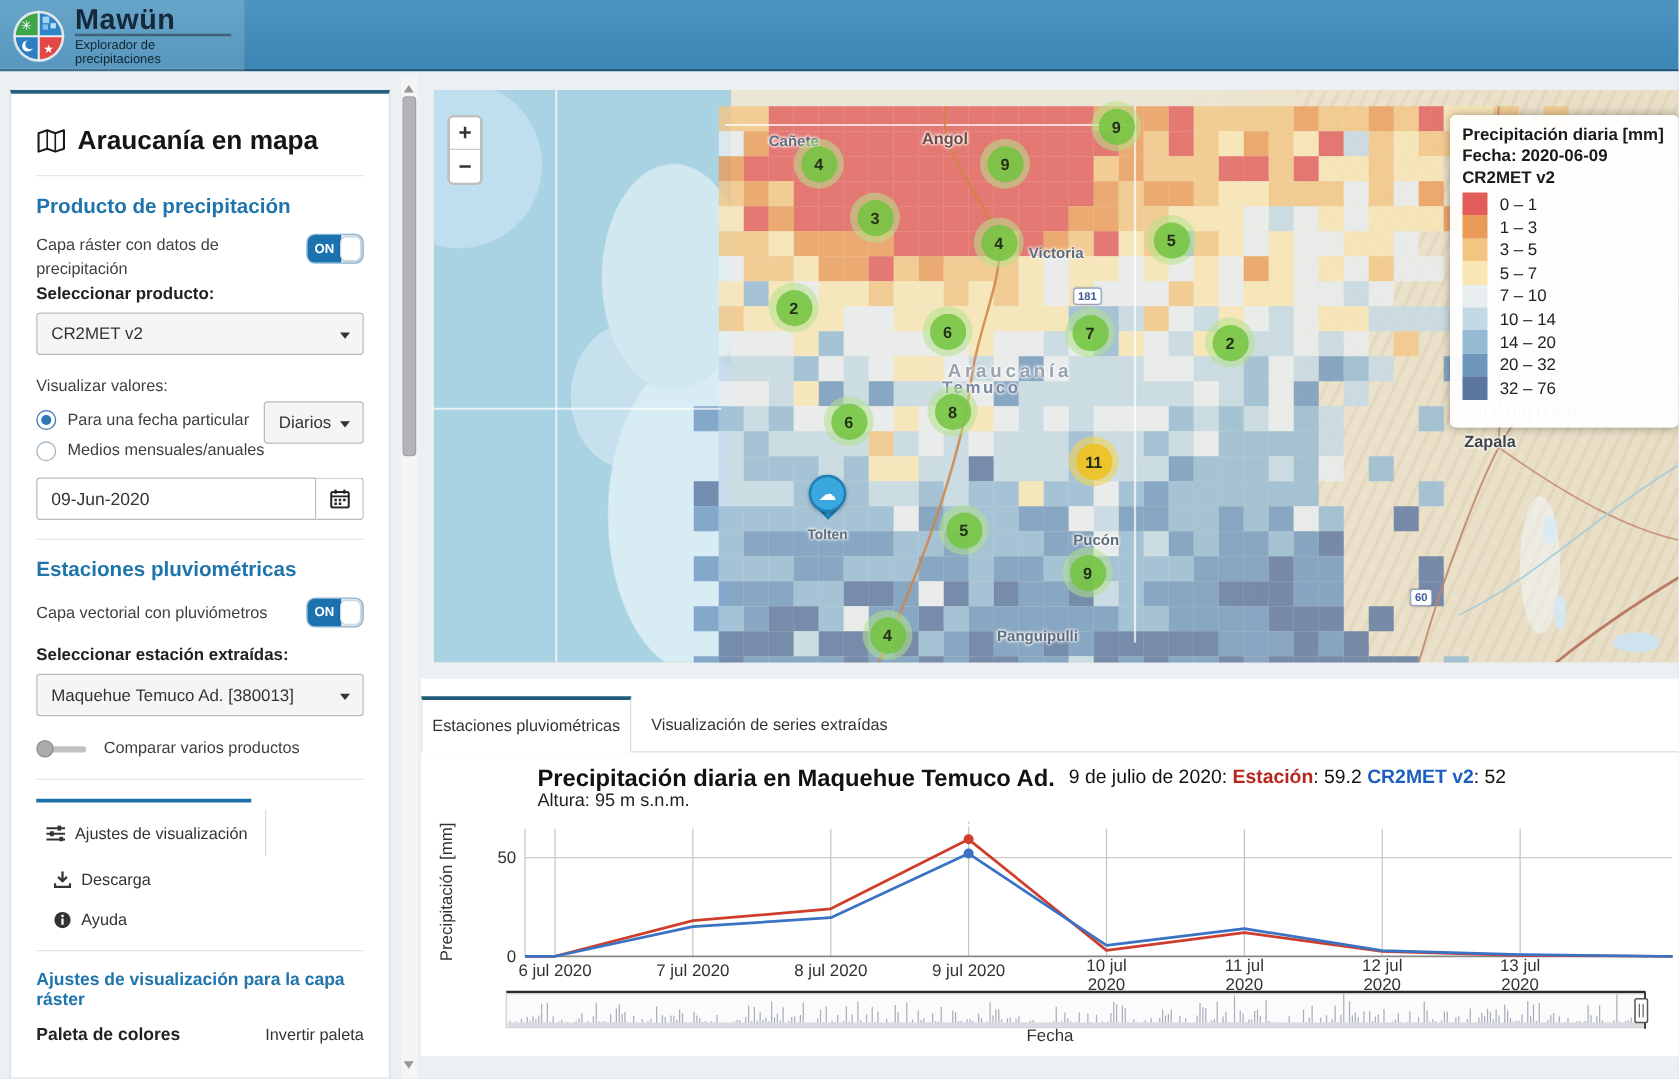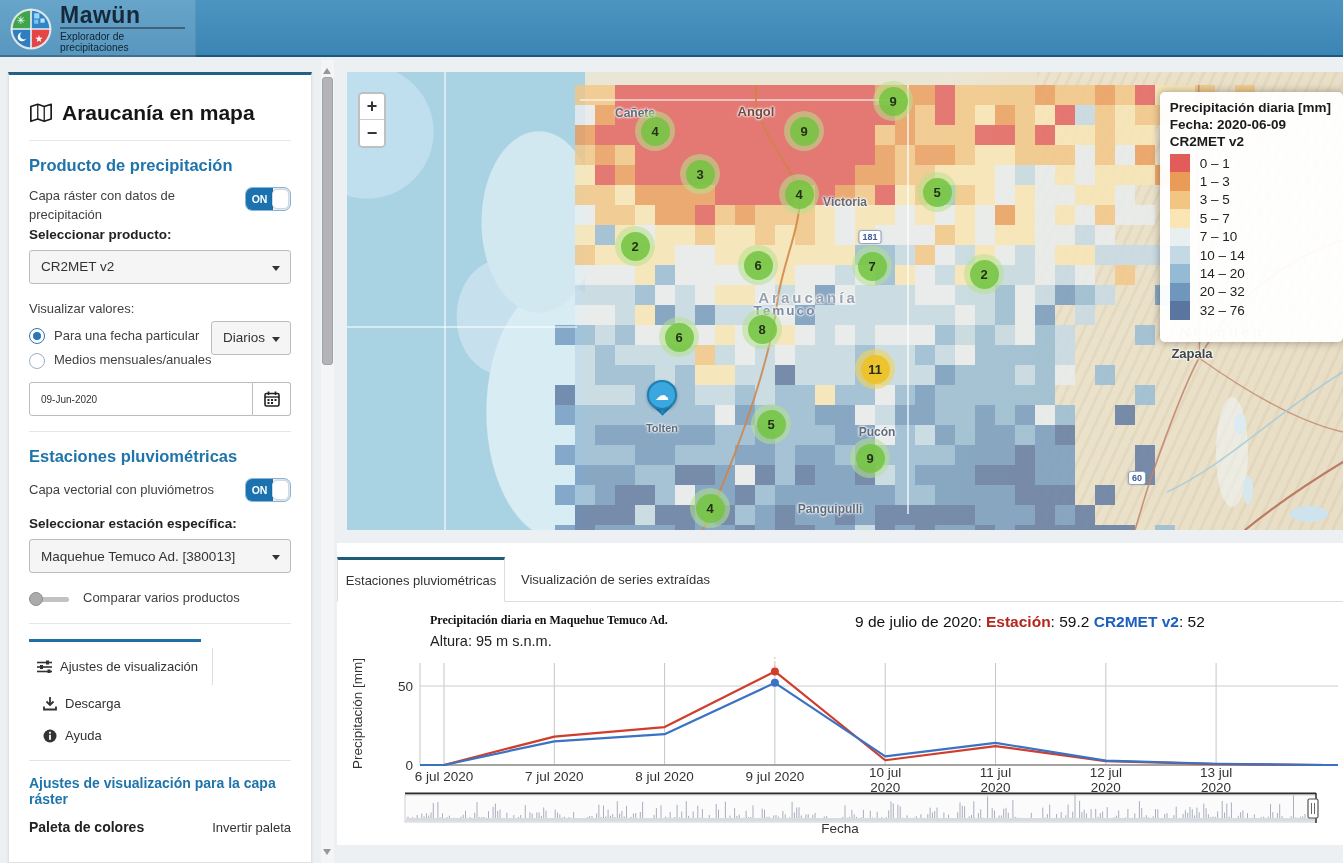--- a/index.html
+++ b/index.html
@@ -27,21 +27,21 @@
   .sel:after{content:"";position:absolute;right:10px;top:15px;border:4px solid transparent;border-top:5px solid #333;}
   .switch{width:46px;height:24px;border:1px solid #8ab6d9;border-radius:7px;background:#fff;position:relative;flex:none;box-shadow:inset 0 0 2px rgba(0,0,0,.15);}
   .switch .on{position:absolute;left:0;top:0;width:27px;height:22px;background:#1b72ae;border-radius:6px 0 0 6px;color:#fff;font-size:10.5px;font-weight:700;line-height:22px;text-align:center;}
   .switch .knob{position:absolute;right:1px;top:1px;width:17px;height:20px;background:#fff;border:1px solid #c9dcea;border-radius:5px;box-shadow:0 0 2px rgba(0,0,0,.25);}
   .radio-row{display:flex;align-items:center;gap:9px;margin:4px 0 6px;}
   .radio{width:16px;height:16px;border-radius:50%;border:1px solid #9ab0c2;background:#fff;position:relative;flex:none;}
   .radio.checked{border-color:#2e75b6;}
   .radio.checked:after{content:"";position:absolute;inset:3px;border-radius:50%;background:#2e75b6;}
   .freq-sel{position:absolute;right:0;top:-6px;width:80px;}
   .dategrp{display:flex;margin-top:12px;}
-  .datein{flex:1;height:34px;border:1px solid #bcbcbc;border-radius:3px 0 0 3px;background:#fff;display:flex;align-items:center;padding-left:11px;font-size:10px;color:#333;}
+  .datein{flex:1;height:34px;border:1px solid #bcbcbc;border-radius:3px 0 0 3px;background:#fff;display:flex;align-items:center;padding-left:11px;font-size:14px;color:#333;}
   .dateaddon{width:38px;height:34px;border:1px solid #bcbcbc;border-left:none;border-radius:0 3px 3px 0;background:#fff;display:flex;align-items:center;justify-content:center;}
   .cmp-row{display:flex;align-items:center;gap:12px;margin:16px 0 4px;}
   .cmp-ico{position:relative;width:42px;height:14px;flex:none;}
   .cmp-ico .track{position:absolute;left:6px;top:5px;width:34px;height:5px;border-radius:3px;background:#c2c2c2;}
   .cmp-ico .kn{position:absolute;left:0;top:0;width:14px;height:14px;border-radius:50%;background:#ababab;border:1px solid #8d8d8d;}
   .hr-blue{width:172px;height:3px;background:#1f6fa8;margin-top:7px;}
   .stabs{display:flex;flex-wrap:wrap;margin-top:6px;font-size:13px;color:#333;border-bottom:1px solid #e3e3e3;padding-bottom:6px;}
   .stab{display:flex;align-items:center;gap:8px;padding:11px 14px;}
   .stab.first{padding-left:8px;border-right:1px solid #ddd;}
   .stab.wide{flex-basis:100%;padding-top:6px;}
@@ -96,21 +96,21 @@
   .ll{font-size:13.5px;color:#222;margin-left:10px;white-space:nowrap;}
   .attr{position:absolute;right:0;bottom:0;background:rgba(255,255,255,.8);font-size:11px;line-height:15px;color:#333;padding:0 5px 1px;white-space:nowrap;z-index:30;}
   .attr .lk{color:#0078A8;}
 
   
   .panel{position:absolute;left:337px;top:543px;width:1006px;height:302px;background:#fff;z-index:10;}
   .tabbar{position:absolute;left:0;top:14px;width:100%;height:45px;border-bottom:1px solid #ddd;display:flex;}
   .tab{display:flex;align-items:center;font-size:13px;color:#333;}
   .tab.active{width:168px;justify-content:center;background:#fff;border:1px solid #ddd;border-top:3px solid #1f5c77;border-bottom:1px solid #fff;margin-bottom:-1px;}
   .tab.inactive{padding:0 16px;}
-  .chart-title{position:absolute;left:93px;top:70px;font-size:12px;font-weight:700;color:#111;font-family:Liberation Serif, serif;}
+  .chart-title{position:absolute;left:93px;top:70px;font-size:19px;font-weight:700;color:#111;}
   .chart-sub{position:absolute;left:93px;top:90px;font-size:14.5px;color:#222;}
   .values{position:absolute;left:518px;top:70px;font-size:15.5px;color:#111;white-space:pre;}
   .values .red{color:#b5271d;font-weight:700;}
   .values .blue{color:#1d5fbf;font-weight:700;}
   .ylab{position:absolute;left:-45px;top:163px;width:130px;text-align:center;transform:rotate(-90deg);font-size:13.5px;color:#333;}
   .chart-svg{position:absolute;left:0;top:100px;}
   .fecha{position:absolute;left:0;top:278px;width:100%;text-align:center;font-size:13.5px;color:#333;}
 </style>
 </head>
 <body>
@@ -200,21 +200,21 @@
     <div class="divider"></div>
 
     <div class="sec-h">Estaciones pluviométricas</div>
     <div class="row-sb" style="align-items:center;">
       <div class="lbl">Capa vectorial con pluviómetros</div>
       <div class="switch">
         <div class="on">ON</div>
         <div class="knob"></div>
       </div>
     </div>
-    <div class="blbl" style="margin-top:14px;">Seleccionar estación específica:</div>
+    <div class="blbl" style="margin-top:14px;">Seleccionar estación extraídas:</div>
     <div class="sel">
       <span>Maquehue Temuco Ad. [380013]</span>
     </div>
     <div class="cmp-row">
       <div class="cmp-ico">
         <div class="track"></div>
           <div class="kn"></div>
       </div>
       <div class="lbl">Comparar varios productos</div>
     </div>

